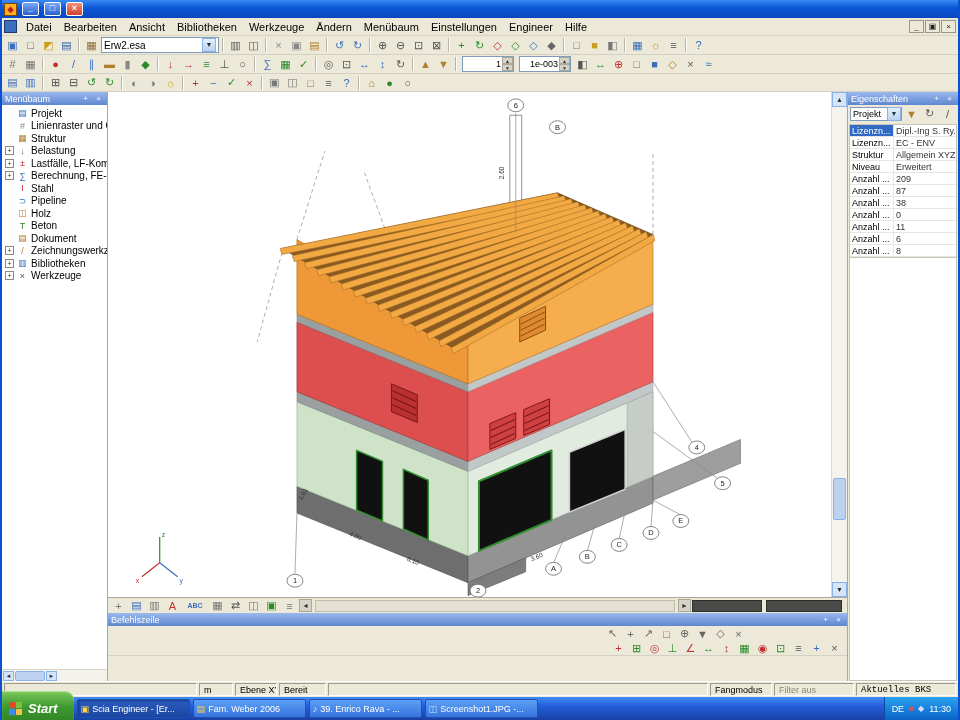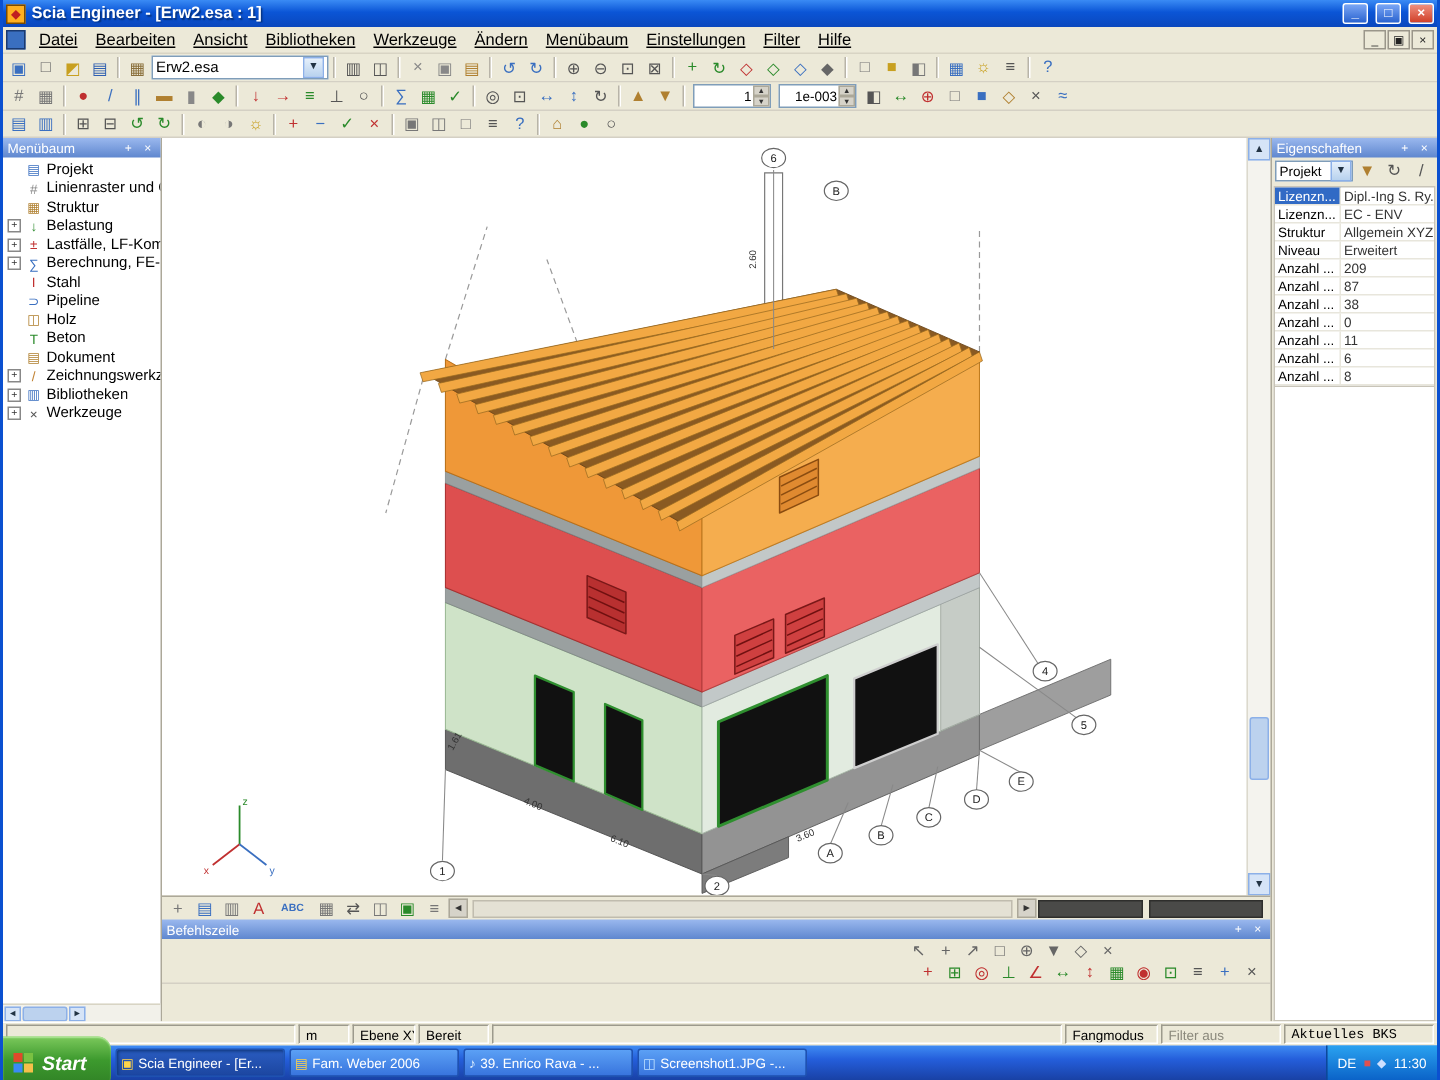--- a/index.html
+++ b/index.html
@@ -8,21 +8,21 @@
 .app{width:960px;height:720px;display:flex;flex-direction:column;border-left:2px solid #0b50d0;border-right:2px solid #0b50d0;}
 
 .titlebar{height:18px;flex:0 0 18px;background:linear-gradient(180deg,#3a8bf5,#0b55d6 45%,#0a47bd);display:flex;align-items:center;color:#fff;font-weight:bold;font-size:11px;padding:0 2px;gap:4px;}
 .app-icon{width:13px;height:13px;background:#ffb020;border:1px solid #7a4a00;display:flex;align-items:center;justify-content:center;font-size:8px;color:#c02020;}
 .tb-title{flex:1;white-space:nowrap;overflow:hidden;text-shadow:1px 1px 1px #05307a;}
 .win-btn{width:17px;height:14px;margin-left:1px;border:1px solid #fff;border-radius:2px;background:linear-gradient(180deg,#7aa6f5,#2a63cf);color:#fff;font-size:9px;line-height:11px;text-align:center;font-weight:bold;}
 .win-btn.close{background:linear-gradient(180deg,#f09080,#d04028);}
 
 .menubar{height:18px;flex:0 0 18px;display:flex;align-items:center;background:#ece9d8;border-bottom:1px solid #d8d4c4;padding:0 2px;}
 .mdi-icon{width:13px;height:13px;background:#3a6fc0;border:1px solid #1a3a70;margin-right:3px;}
-.menu-item{padding:2px 6px;font-size:11px;text-decoration:underline;}
+.menu-item{padding:2px 6px;font-size:11px;}
 .mdi-ctrls{margin-left:auto;display:flex;gap:1px;}
 .mdi-ctrls span{width:15px;height:13px;border:1px solid #9a968a;background:#ece9d8;font-size:8px;line-height:11px;text-align:center;color:#222;}
 
 .toolbar{display:flex;align-items:center;border-bottom:1px solid #d4d0c4;padding:0 2px;gap:1px;background:#ece9d8;}
 .tb1{height:19px;flex:0 0 19px;}
 .tb2{height:19px;flex:0 0 19px;}
 .tb3{height:18px;flex:0 0 18px;}
 .tb-btn{width:17px;height:16px;display:inline-flex;align-items:center;justify-content:center;font-size:11px;flex:0 0 auto;}
 .tb-btn.wide{width:26px;font-size:7px;font-weight:bold;}
 .tb-sep{width:2px;height:14px;border-left:1px solid #b8b4a8;border-right:1px solid #fff;margin:0 2px;flex:0 0 auto;}
@@ -91,38 +91,37 @@
 .tray{margin-left:auto;height:23px;background:linear-gradient(180deg,#2aa2f0,#0b63c8);border-left:1px solid #0a4a9a;display:flex;align-items:center;padding:0 7px;color:#fff;font-size:9px;gap:5px;}
 .tray .tr-ic{font-size:8px;}
 </style>
 </head>
 <body>
 
 <div class="app">
 
   <div class="titlebar">
     <span class="app-icon">◆</span>
-    <span class="tb-title">Scia Engineer - [Erw2.esa : 1]</span>
     <span class="win-btn">_</span>
     <span class="win-btn">□</span>
     <span class="win-btn close">×</span>
   </div>
 
   <div class="menubar">
     <span class="mdi-icon"></span>
     <span style="display:flex;align-items:center;">
         <span class="menu-item">Datei</span>
         <span class="menu-item">Bearbeiten</span>
         <span class="menu-item">Ansicht</span>
         <span class="menu-item">Bibliotheken</span>
         <span class="menu-item">Werkzeuge</span>
         <span class="menu-item">Ändern</span>
         <span class="menu-item">Menübaum</span>
         <span class="menu-item">Einstellungen</span>
-        <span class="menu-item">Filter</span>
+        <span class="menu-item">Engineer</span>
         <span class="menu-item">Hilfe</span>
       </span>
     <span class="mdi-ctrls">
       <span>_</span>
       <span>▣</span>
       <span>×</span>
     </span>
   </div>
 
   <div class="toolbar tb1">

